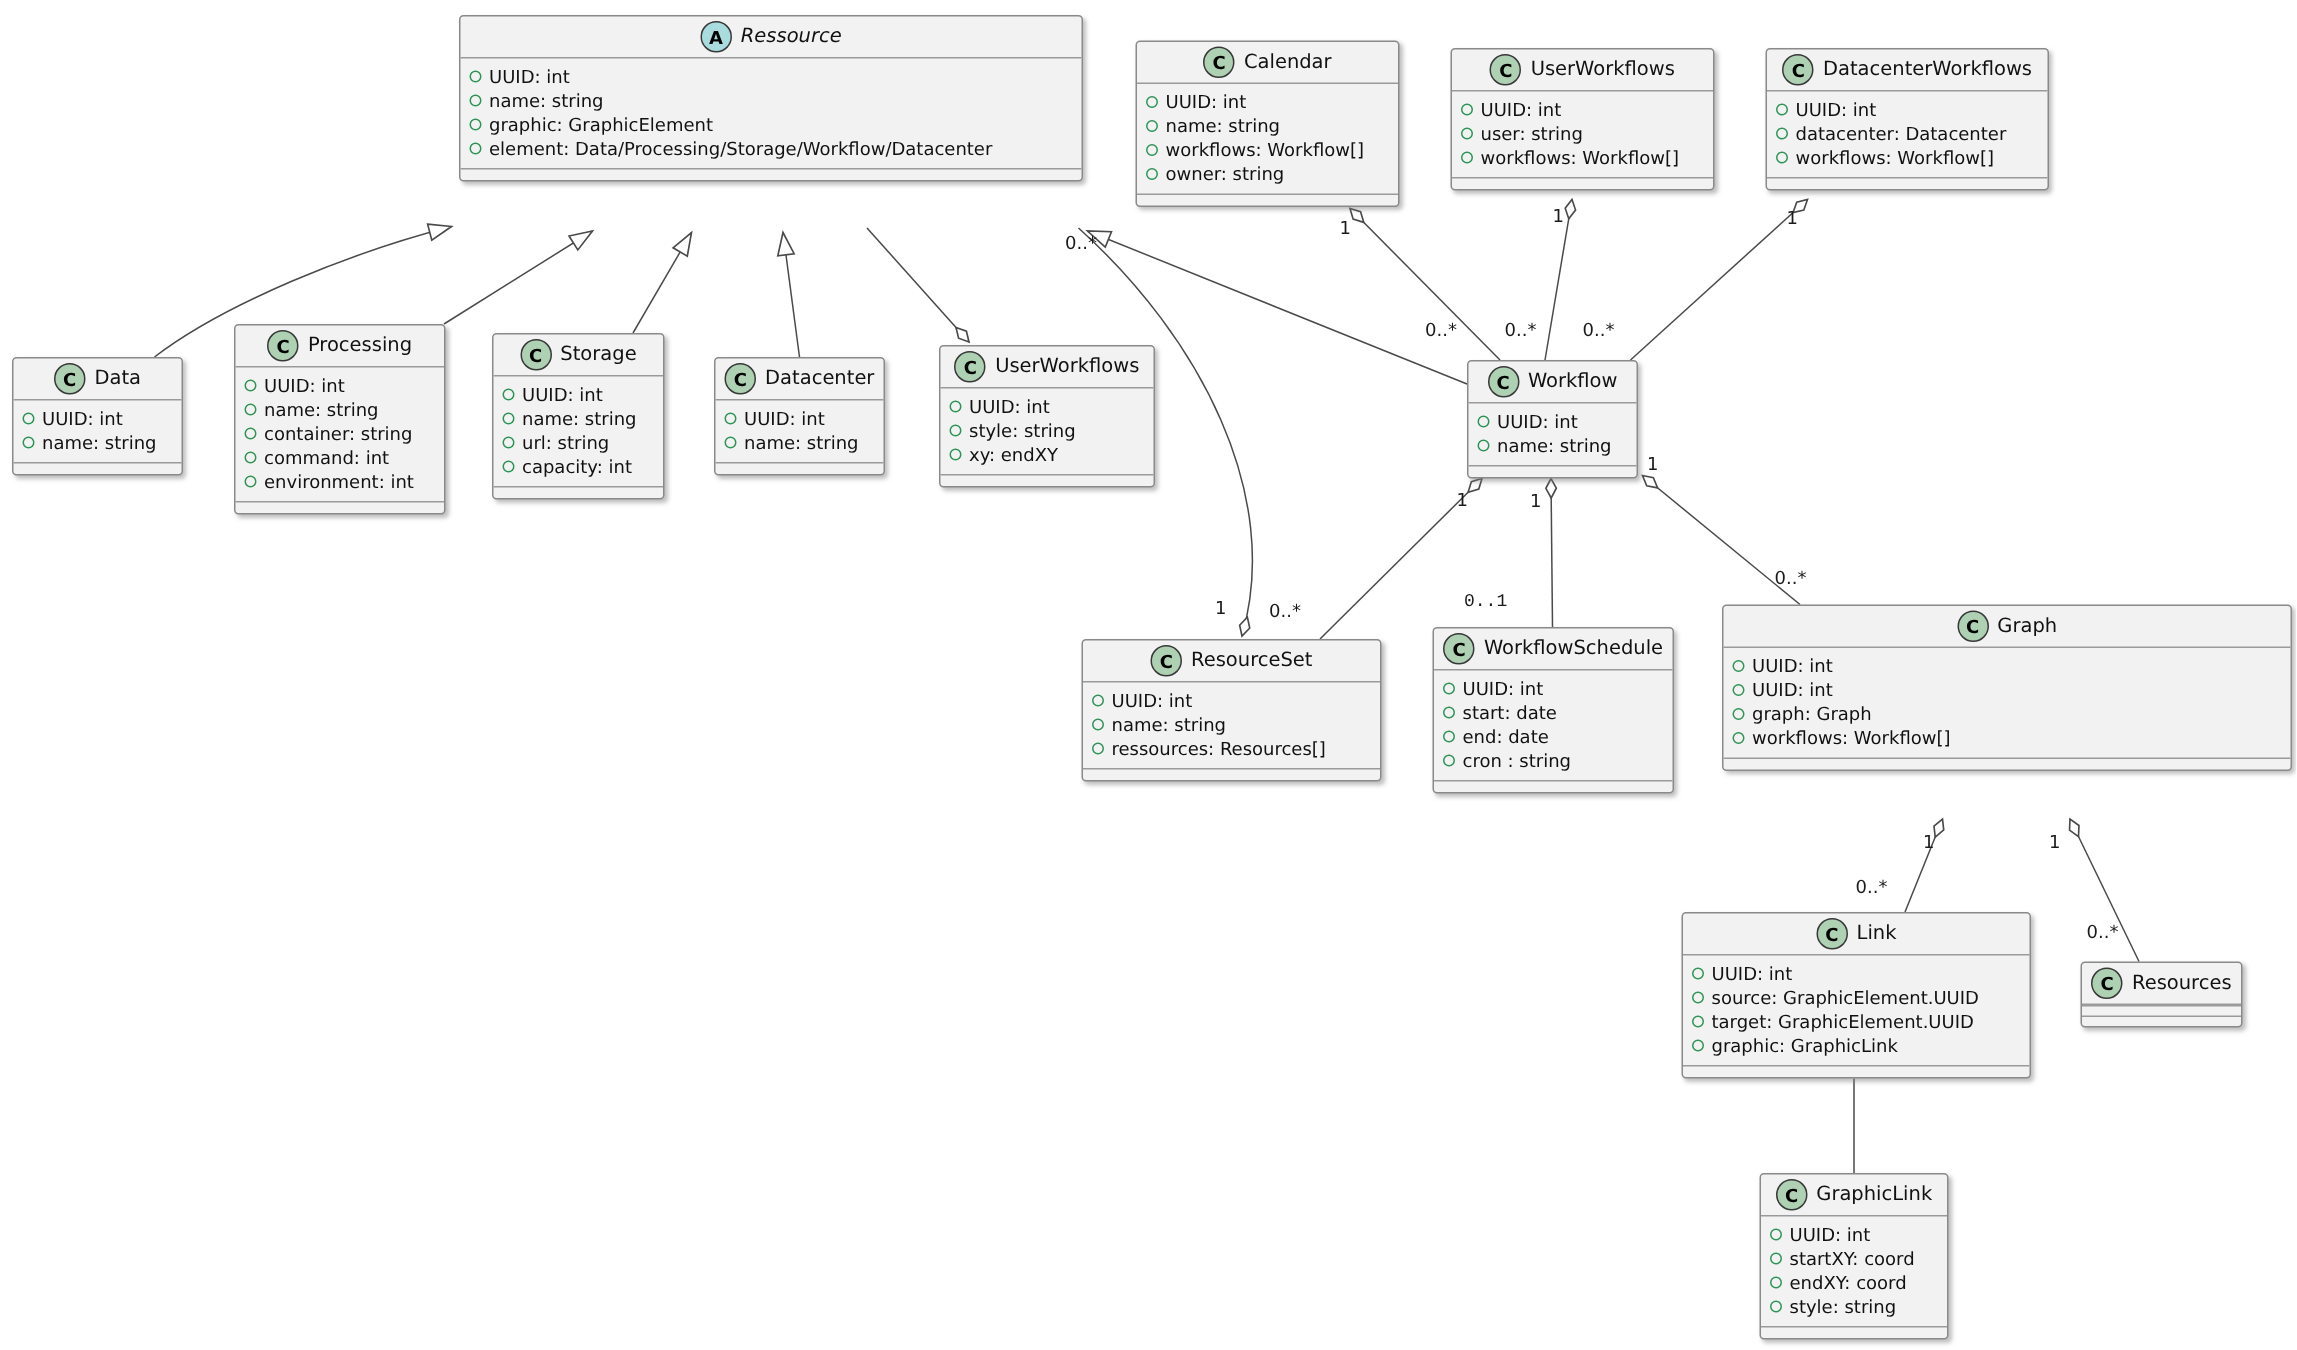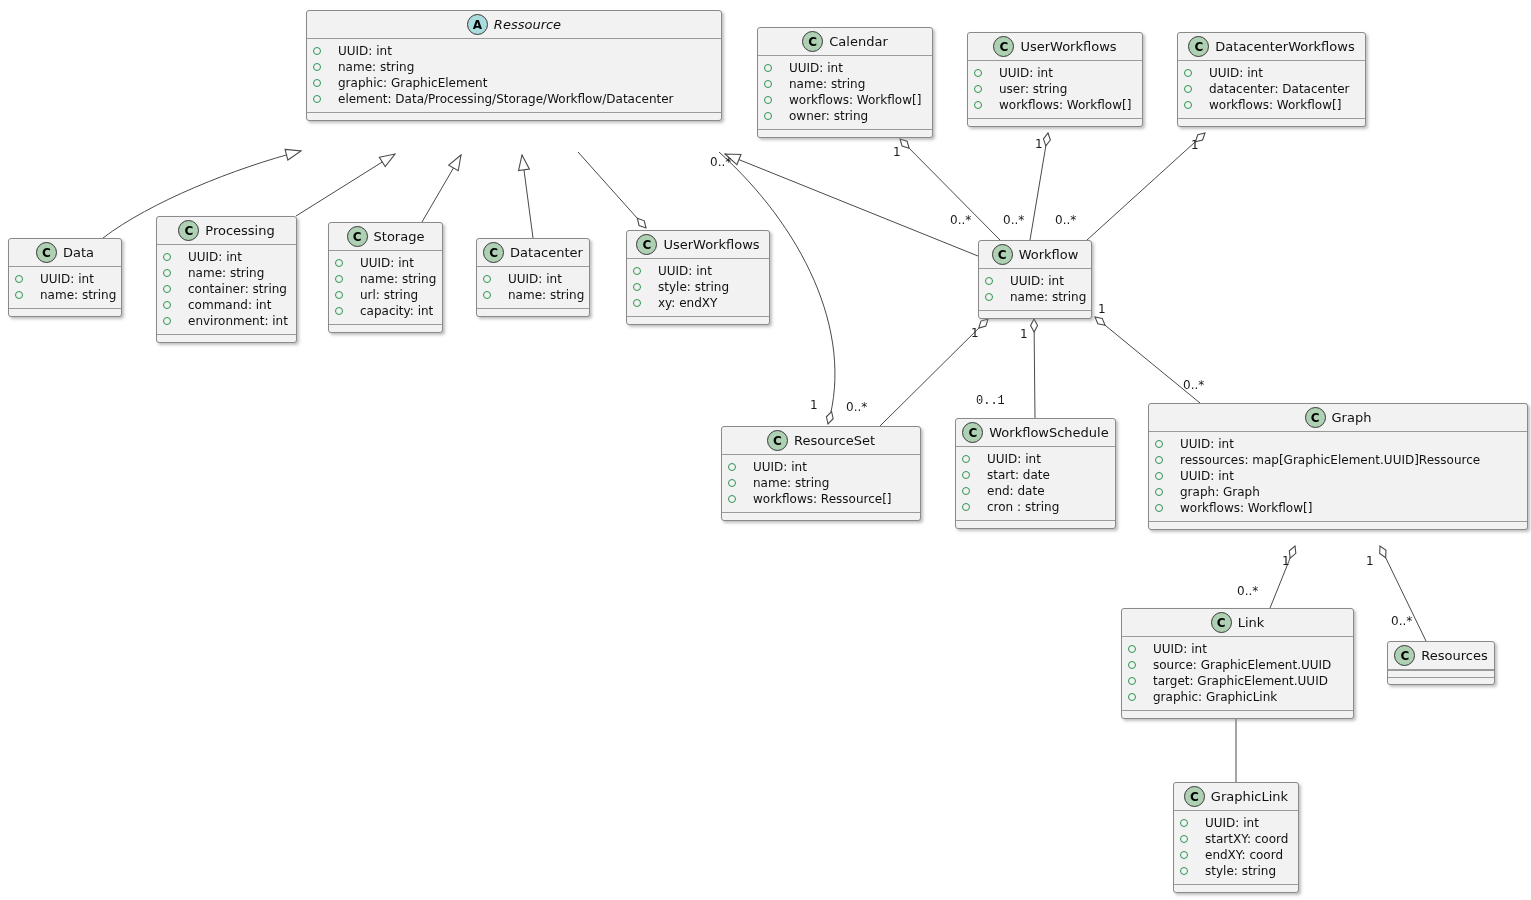--- a/index.html
+++ b/index.html
@@ -11,21 +11,21 @@
        box-shadow:2px 2px 3px rgba(130,130,130,.5);font-size:12px;}
   .cls-header{display:flex;align-items:center;justify-content:center;gap:6px;
               padding:3px 8px;border-bottom:1px solid #9A9A9A;min-height:21px;}
   .badge{width:19px;height:19px;border-radius:50%;border:1px solid #383838;background:#ADD1B2;
          display:flex;align-items:center;justify-content:center;font-weight:bold;font-size:12px;
          flex:0 0 auto;color:#000;}
   .abstract .badge{background:#A9DCDF;}
   .cname{font-size:13px;white-space:nowrap;}
   .abstract .cname{font-style:italic;}
   .attrs{list-style:none;margin:0;padding:4px 8px 5px 6px;}
-  .attrs li{display:flex;align-items:center;gap:17px;line-height:16px;white-space:nowrap;}
+  .attrs li{display:flex;align-items:center;gap:5px;line-height:16px;white-space:nowrap;}
   .bullet{width:6px;height:6px;border-radius:50%;border:1.4px solid #2E9455;flex:0 0 auto;background:transparent;}
   .bottom-strip{border-top:1px solid #9A9A9A;height:7px;}
   .strip{border-top:1px solid #9A9A9A;height:6px;}
   .mult{position:absolute;font-size:12px;color:#1a1a1a;white-space:nowrap;}
 
   
   #cls-ressource{left:306px;top:10px;width:414px;}
   #cls-calendar{left:757px;top:27px;width:174px;}
   #cls-userworkflows{left:967px;top:32px;width:174px;}
   #cls-datacenterworkflows{left:1177px;top:32px;width:187px;}
@@ -324,21 +324,21 @@
         <li>
           <span class="bullet"></span>
           <span class="attr-text">UUID: int</span>
         </li>
         <li>
           <span class="bullet"></span>
           <span class="attr-text">name: string</span>
         </li>
         <li>
           <span class="bullet"></span>
-          <span class="attr-text">workflows: Ressource[]</span>
+          <span class="attr-text">ressources: Resources[]</span>
         </li>
       </ul>
     <div class="bottom-strip"></div>
   </div>
 
   <div class="cls" id="cls-workflowschedule">
     <div class="cls-header">
       <span class="badge">C</span>
       <span class="cname">WorkflowSchedule</span>
     </div>
@@ -365,24 +365,20 @@
 
   <div class="cls" id="cls-graph">
     <div class="cls-header">
       <span class="badge">C</span>
       <span class="cname">Graph</span>
     </div>
     <ul class="attrs">
         <li>
           <span class="bullet"></span>
           <span class="attr-text">UUID: int</span>
-        </li>
-        <li>
-          <span class="bullet"></span>
-          <span class="attr-text">ressources: map[GraphicElement.UUID]Ressource</span>
         </li>
         <li>
           <span class="bullet"></span>
           <span class="attr-text">UUID: int</span>
         </li>
         <li>
           <span class="bullet"></span>
           <span class="attr-text">graph: Graph</span>
         </li>
         <li>

